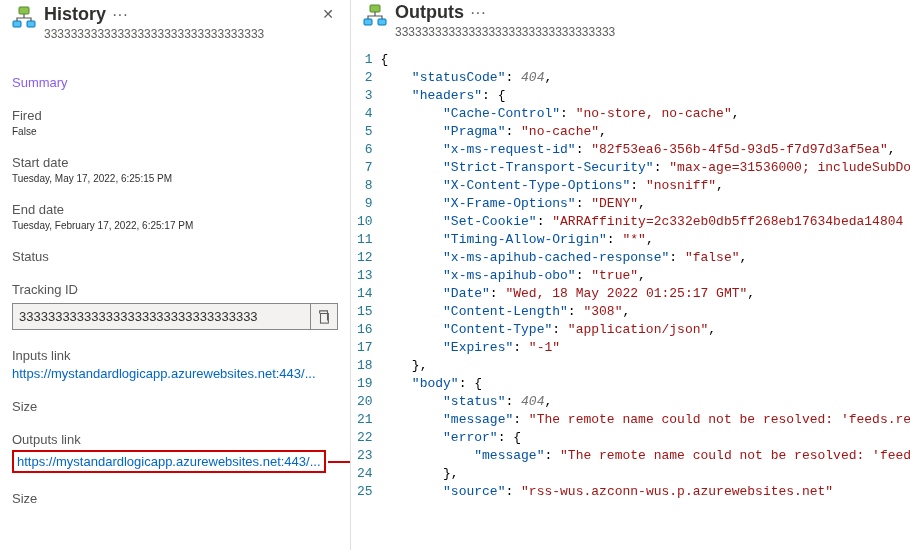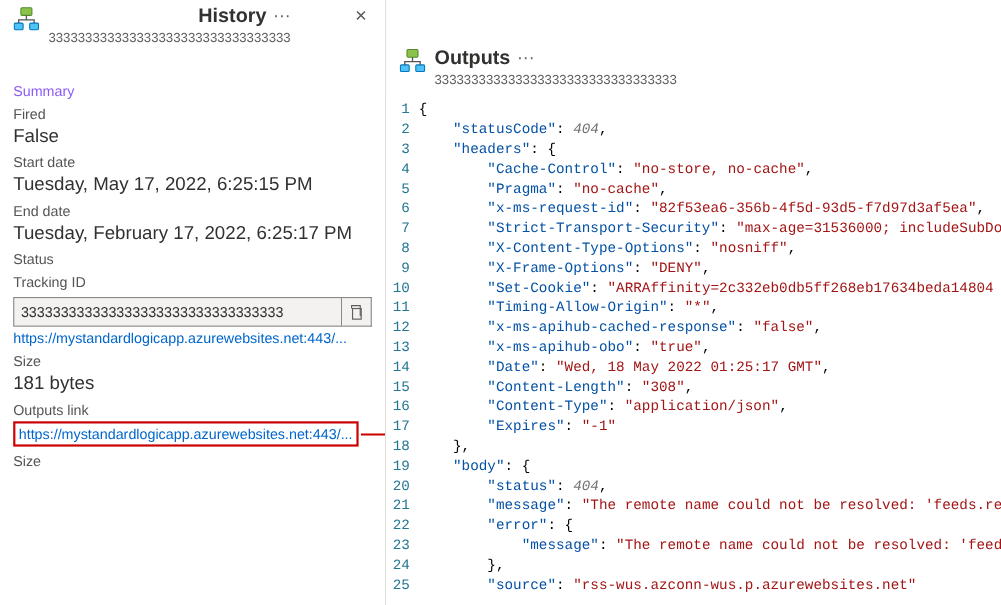--- a/index.html
+++ b/index.html
@@ -28,21 +28,20 @@
     }
     .panel-header {
       display: flex;
       align-items: flex-start;
       gap: 8px;
       padding: 2px 0 10px 0;
       position: relative;
     }
     .panel-header-right {
       padding: 2px 12px 10px 12px;
-      margin-top: 40px;
     }
     .flow-icon {
       width: 24px;
       height: 24px;
       flex-shrink: 0;
       margin-top: 2px;
     }
     .header-text {
       display: flex;
       flex-direction: column;
@@ -68,24 +67,24 @@
       padding: 4px;
     }
     .section-heading {
       font-size: 13px;
       color: #8b5cf6;
       margin-top: 24px;
     }
     .field-label {
       font-size: 13px;
       color: #555;
-      margin-top: 6px;
+      margin-top: 18px;
     }
     .field-value {
-      font-size: 17px;
+      font-size: 10px;
       color: #323130;
       margin-top: 3px;
     }
     .tracking-field {
       display: flex;
       align-items: center;
       margin-top: 6px;
     }
     .tracking-input {
       flex: 1;
@@ -161,21 +160,21 @@
 
 <div class="left-panel">
   <div class="panel-header">
     <svg class="flow-icon" viewBox="0 0 24 24">
       <rect x="7" y="1" width="10" height="7" rx="1" fill="#8bc34a" stroke="#558b2f"></rect>
       <rect x="1" y="15" width="8" height="6" rx="1" fill="#4fc3f7" stroke="#0277bd"></rect>
       <rect x="15" y="15" width="8" height="6" rx="1" fill="#4fc3f7" stroke="#0277bd"></rect>
       <path d="M12 8 L12 12 M12 12 L5 12 L5 15 M12 12 L19 12 L19 15" stroke="#555" stroke-width="1.2" fill="none"></path>
     </svg>
     <div class="header-text">
-      <div style="display:flex;align-items:center;justify-content:flex-end;">
+      <div style="display:flex;align-items:center;">
         <span class="panel-title">History</span>
         <span class="ellipsis">···</span>
       </div>
       <span class="panel-subtitle">333333333333333333333333333333333</span>
     </div>
     <span class="close-btn">✕</span>
   </div>
 
   <div class="section-heading">Summary</div>
 
@@ -194,24 +193,24 @@
   <div class="tracking-field">
     <input class="tracking-input" type="text" readonly="" value="333333333333333333333333333333333" style="">
     <span class="copy-btn">
       <svg width="14" height="14" viewBox="0 0 16 16">
         <rect x="4" y="4" width="9" height="11" fill="none" stroke="#605e5c" stroke-width="1.2"></rect>
         <path d="M4 4 V1 H13 V12" fill="none" stroke="#605e5c" stroke-width="1.2" transform="translate(-1,0)"></path>
       </svg>
     </span>
   </div>
 
+  <div class="field-label">Inputs link</div>
   <a class="link">https://mystandardlogicapp.azurewebsites.net:443/...</a>
 
   <div class="field-label">Size</div>
-  <div class="field-value">181 bytes</div>
 
   <div class="field-label">Outputs link</div>
   <div class="outputs-link-wrap">
     <a class="link" style="margin-top:0">https://mystandardlogicapp.azurewebsites.net:443/...</a>
     <svg class="red-arrow" width="30" height="14">
       <line x1="0" y1="7" x2="24" y2="7" stroke="#cc0000" stroke-width="2"></line>
       <polygon points="24,2 30,7 24,12" fill="#cc0000"></polygon>
     </svg>
   </div>
 

